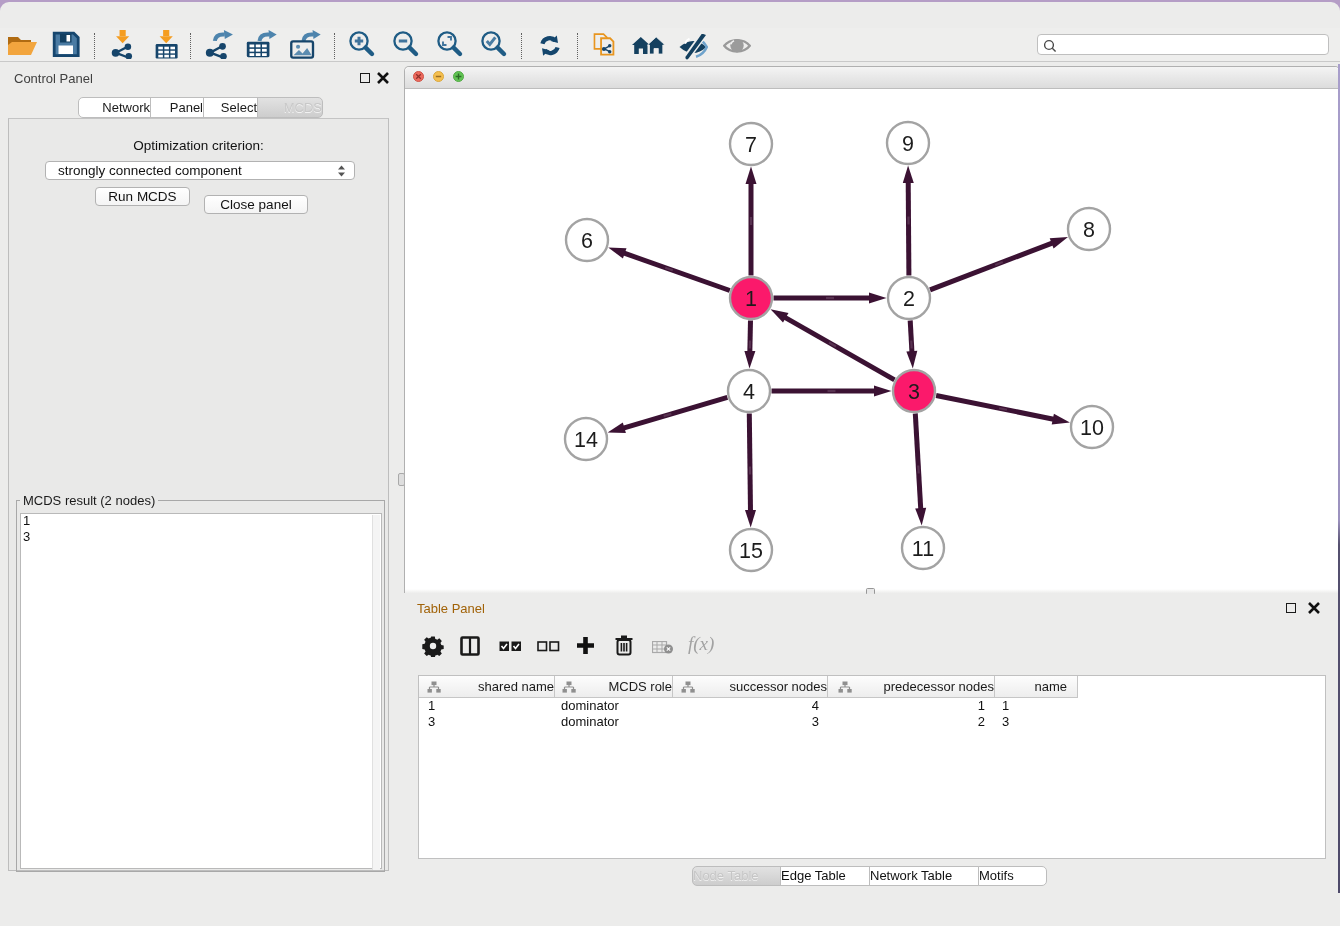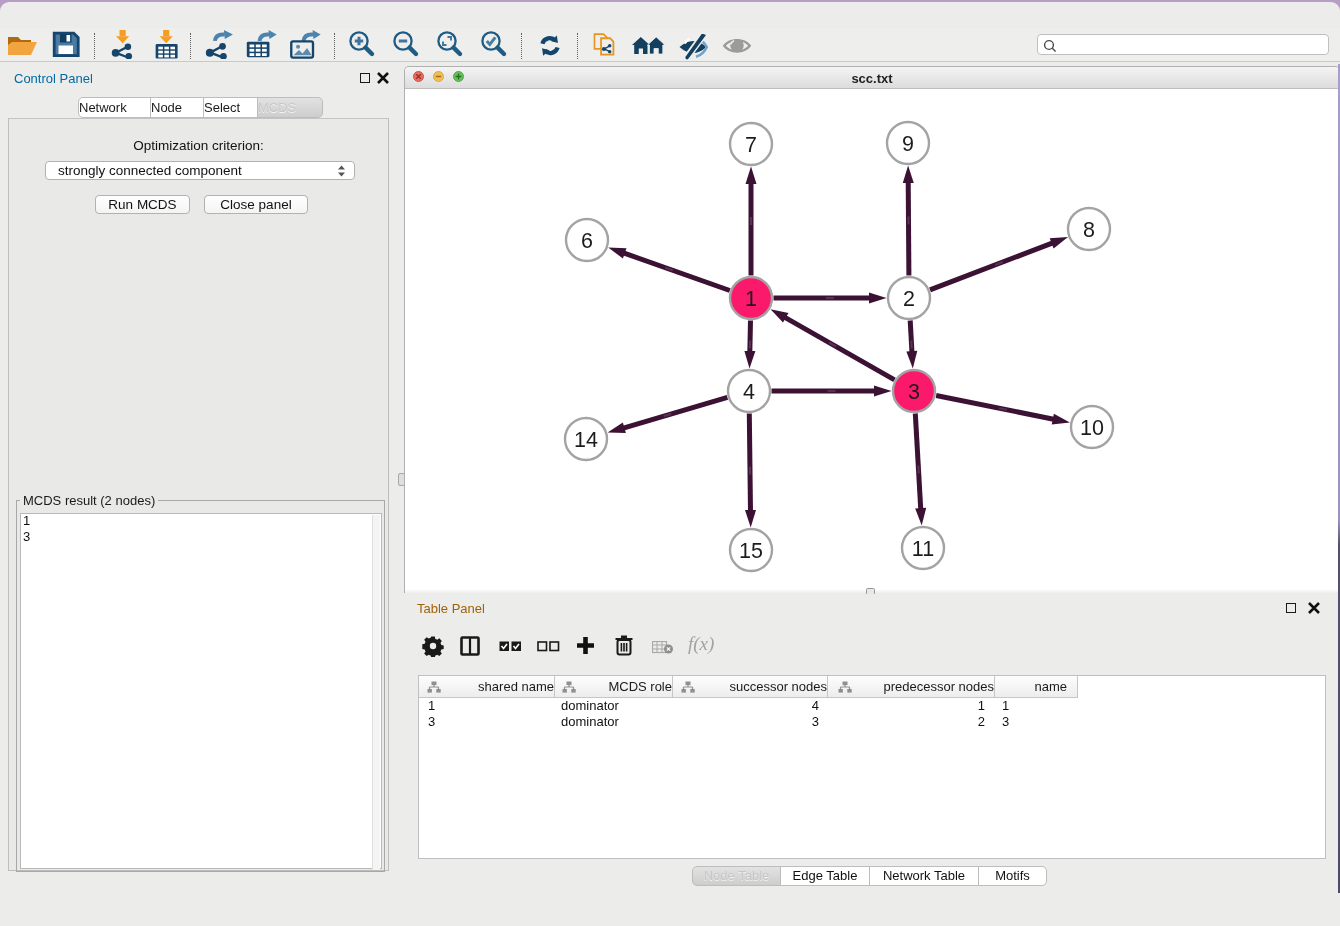--- a/index.html
+++ b/index.html
@@ -7,24 +7,24 @@
 #app{position:absolute;left:0;top:2px;width:1340px;height:924px;background:#ececeb;border-radius:9px 9px 0 0;overflow:hidden}
 #titlebar{position:absolute;left:0;top:0;width:1340px;height:26px;background:#f5f5f4}
 .tl{position:absolute;top:4.5px;width:11px;height:11px;border-radius:50%;background:#dcdcdc;border:1px solid #c3c3c3}
 #wtitle{position:absolute;top:5px;left:0;width:1340px;text-align:center;font-size:13.5px;color:#9b9b9b}
 #toolbar{position:absolute;left:0;top:26px;width:1340px;height:34px;background:#eeeeed;border-bottom:1px solid #c9c9c9}
 .sep{position:absolute;top:5px;height:26px;width:0;border-left:1px dotted #606060}
 .ticon{position:absolute;top:28px}
 #search{position:absolute;left:1037px;top:6px;width:292px;height:21px;background:#fff;border:1px solid #bfbfbf;border-radius:4px}
 
 #cpanel{position:absolute;left:0;top:60px;width:396px;height:831px;background:#ececeb}
-#cphead{position:absolute;left:14px;top:9px;font-size:13px;color:#0369a1}
+#cphead{position:absolute;left:14px;top:9px;font-size:13px;color:#404040}
 .winbtn-sq{position:absolute;width:10px;height:10px;border:1.6px solid #1a1a1a}
 .tabrow{position:absolute;display:flex}
-.tab{height:21px;border:1px solid #bdbdbd;background:#fff;color:#1a1a1a;font-size:13px;text-align:left;line-height:19px;margin-left:-1px;white-space:nowrap}
+.tab{height:21px;border:1px solid #bdbdbd;background:#fff;color:#1a1a1a;font-size:13px;text-align:right;line-height:19px;margin-left:-1px;white-space:nowrap}
 .tab.sel{background:linear-gradient(#e2e2e2,#cdcdcd);color:#c8c8c8;text-shadow:0 1px 0 #f2f2f2}
 #cpbody{position:absolute;left:8px;top:56px;width:381px;height:753px;background:#e9e9e8;border:1px solid #bdbdbd;border-top:1px solid #c4c4c4}
 #optlabel{position:absolute;left:0;top:19px;width:100%;text-align:center;font-size:13.5px;color:#111}
 #optsel{position:absolute;left:36px;top:42px;width:310px;height:19px;background:#fff;border:1px solid #b2b2b2;border-radius:4px;font-size:13.5px;color:#111;line-height:17px;padding-left:12px}
 .btn{position:absolute;height:19px;background:linear-gradient(#ffffff,#f4f4f4);border:1px solid #b2b2b2;border-radius:4px;font-size:13.5px;color:#111;text-align:center;line-height:17px}
 #fieldset{position:absolute;left:7px;top:381px;width:369px;height:372px;border:1px solid #a8a8a8;border-radius:0}
 #fslegend{position:absolute;left:3px;top:-8px;background:#e9e9e8;padding:0 3px;font-size:13px;color:#1a1a1a}
 #fsarea{position:absolute;left:3px;top:12px;width:362px;height:356px;background:#fff;border:1px solid #b9b9b9}
 #fsscroll{position:absolute;right:1px;top:1px;width:8px;height:355px;background:#f4f4f4;border-left:1px solid #e0e0e0}
 
@@ -34,21 +34,21 @@
 #netname{position:absolute;top:4px;left:0;width:100%;text-align:center;font-size:13px;font-weight:bold;color:#222}
 #graphwrap{position:absolute;left:0px;top:22px;width:934px;height:500px;overflow:hidden}
 
 #tpanel{position:absolute;left:396px;top:591.5px;width:944px;height:299.5px;background:#ececeb}
 #tphead{position:absolute;left:21px;top:7.5px;font-size:13px;color:#a16207}
 #ttable{position:absolute;left:22px;top:81.5px;width:908px;height:184px;background:#fff;border:1px solid #c0c0c0}
 .th{position:absolute;top:0;height:22px;background:linear-gradient(#fdfdfd,#ededed);border-right:1px solid #c6c6c6;border-bottom:1px solid #c6c6c6;font-size:13px;color:#1a1a1a}
 .thlab{position:absolute;top:3px;left:0;width:100%;text-align:right}
 .treeicon{position:absolute;top:5px}
 .cell{position:absolute;font-size:13px;color:#111}
-.btab{height:20px;border:1px solid #bdbdbd;background:#fff;color:#111;font-size:13px;line-height:18px;text-align:center;margin-left:-1px;white-space:nowrap}
+.btab{height:20px;border:1px solid #bdbdbd;background:#fff;color:#111;font-size:13px;line-height:18px;margin-left:-1px;white-space:nowrap}
 .btab.sel{background:linear-gradient(#e2e2e2,#cdcdcd);color:#c6c6c6;text-shadow:0 1px 0 #f0f0f0}
 #statusbar{position:absolute;left:0;top:891px;width:1340px;height:33px;background:#ececeb;border-top:1px solid #c6c6c6}
 </style></head>
 <body>
 <div id="app">
 <div id="toolbar">
   <svg class="ticon" style="left:6px;top:6px" width="32" height="24">
     <path d="M2 3 h10 l3 3 h10 v5 H2 z" fill="#b06b12"></path>
     <path d="M2 11 l4 -3 h25 l-6 13 H2 z" fill="#f2a53e"></path>
   </svg>
@@ -196,32 +196,32 @@
   </div>
 </div>
 <div id="cpanel">
   <div id="cphead">Control Panel</div>
   <div class="winbtn-sq" style="left:360px;top:11px"></div>
   <svg style="position:absolute;left:376px;top:9px" width="14" height="14">
         <path d="M2 2 L12 12 M12 2 L2 12" stroke="#111" stroke-width="2.6"></path>
       </svg>
   <div class="tabrow" style="left:79px;top:35px">
     <div class="tab" style="width:73px;border-radius:5px 0 0 5px">Network</div>
-    <div class="tab" style="width:54px">Node</div>
+    <div class="tab" style="width:54px">Panel</div>
     <div class="tab" style="width:55px">Select</div>
     <div class="tab sel" style="width:66px;border-radius:0 5px 5px 0">MCDS</div>
   </div>
   <div id="cpbody">
     <div id="optsel">strongly connected component
       <svg style="position:absolute;right:8px;top:3px" width="9" height="12">
             <path d="M1 4.5 L4.5 0.5 L8 4.5 z M1 7.5 L4.5 11.5 L8 7.5 z" fill="#555"></path>
           </svg>
     </div>
     <div id="optlabel">Optimization criterion:</div>
-    <div class="btn" style="left:86px;top:76px;width:95px">Run MCDS</div>
+    <div class="btn" style="left:86px;top:68px;width:95px">Run MCDS</div>
     <div class="btn" style="left:195px;top:76px;width:104px">Close panel</div>
     <div id="fieldset">
       <div id="fslegend">MCDS result (2 nodes)</div>
       <div id="fsarea">
         <div style="position:absolute;left:2px;top:-1.5px;font-size:13px;color:#111;line-height:16px">1<br>3</div>
         <div id="fsscroll"></div>
       </div>
     </div>
   </div>
 </div>
@@ -238,21 +238,20 @@
     <div class="tl2" style="left:28px;background:#f5bf4f;border:1px solid #dba83b">
           <svg width="9" height="9" style="position:absolute;left:0.1px;top:0.1px">
             <path d="M1.8 4.5 L7.2 4.5" stroke="#9a6d23" stroke-width="1.4"></path>
           </svg>
         </div>
     <div class="tl2" style="left:48px;background:#61c454;border:1px solid #51a944">
           <svg width="9" height="9" style="position:absolute;left:0.1px;top:0.1px">
             <path d="M4.5 1.6 L4.5 7.4 M1.6 4.5 L7.4 4.5" stroke="#2d6b26" stroke-width="1.4"></path>
           </svg>
         </div>
-    <div id="netname">scc.txt</div>
   </div>
   <div style="position:absolute;left:0;right:0;bottom:0;height:4.5px;background:linear-gradient(#ffffff,#ededec)"></div>
   <div id="graphwrap">
 <svg id="graph" style="display:block" width="934" height="500" viewBox="0 0 934 500" font-family="Liberation Sans, sans-serif">
           <line x1="346.0" y1="186.5" x2="346.0" y2="93.0" stroke="#3b1233" stroke-width="5"></line>
           <polygon points="346.0,77.5 351.5,95.0 340.5,95.0" fill="#3b1233"></polygon>
           <rect x="342.0" y="130.9" width="8" height="2.2" fill="#7d5a76" opacity="0.45" transform="rotate(-90.0 346.0 132.0)"></rect>
           <line x1="324.8" y1="201.5" x2="217.8" y2="163.7" stroke="#3b1233" stroke-width="5"></line>
           <polygon points="203.2,158.5 221.5,159.2 217.9,169.5" fill="#3b1233"></polygon>
           <rect x="260.0" y="178.9" width="8" height="2.2" fill="#7d5a76" opacity="0.45" transform="rotate(-160.5 264.0 180.0)"></rect>

